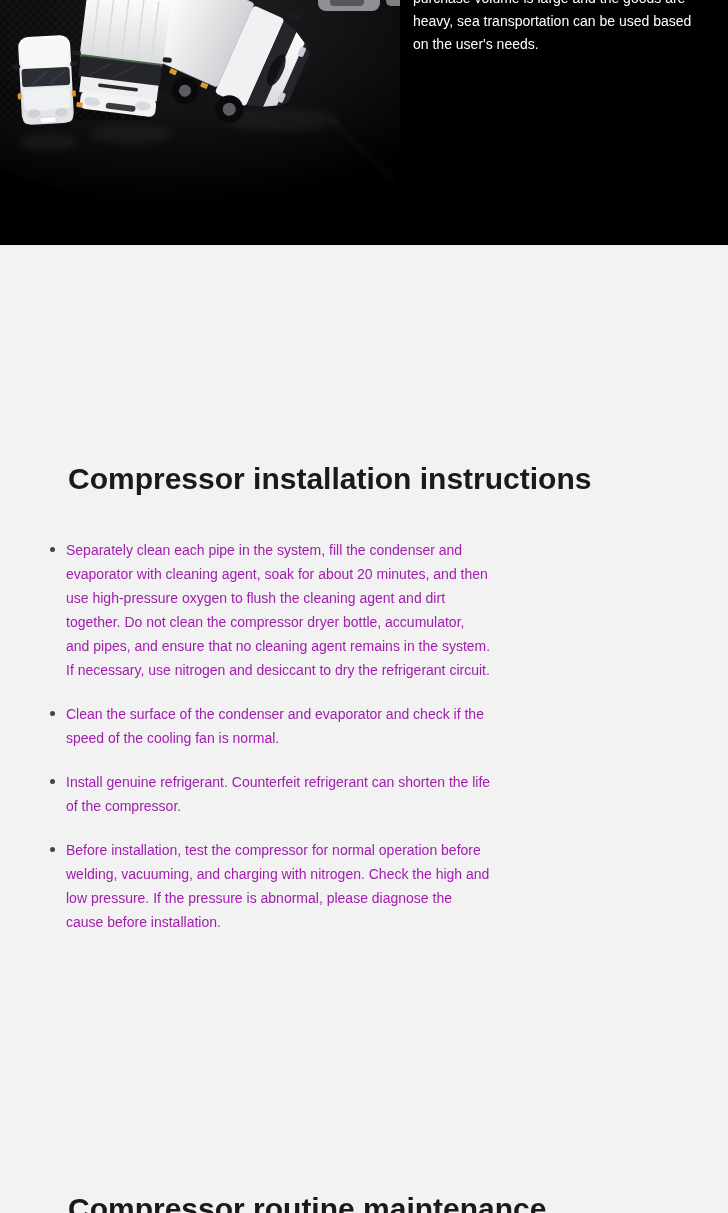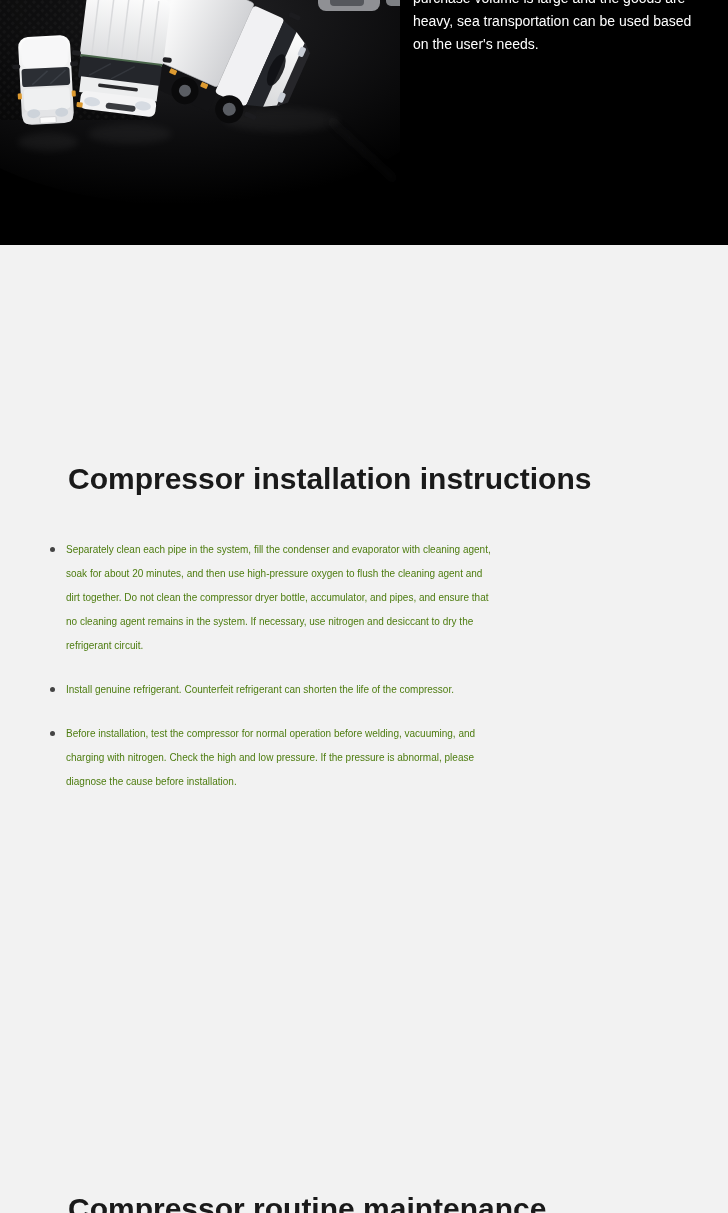--- a/index.html
+++ b/index.html
@@ -64,23 +64,23 @@
   .dot {
     flex: 0 0 auto;
     width: 5px; height: 5px;
     border-radius: 50%;
     background: #444444;
     margin: 9px 11px 0 4px;
   }
   .bullet-text {
     flex: 1 1 auto;
     max-width: 425px;
-    font-size: 10px;
+    font-size: 14px;
     line-height: 24px;
-    color: #4d7c0f;
+    color: #a21caf;
   }
 </style>
 </head>
 <body>
 
 <div class="page">
 
   <section class="hero">
 
     <div class="hero-art">
@@ -188,20 +188,24 @@
 
   <h1 class="section-title title-installation">Compressor installation instructions</h1>
 
   <ul class="bullet-list">
     <li class="bullet-item">
       <span class="dot"></span>
       <span class="bullet-text">Separately clean each pipe in the system, fill the condenser and evaporator with cleaning agent, soak for about 20 minutes, and then use high-pressure oxygen to flush the cleaning agent and dirt together. Do not clean the compressor dryer bottle, accumulator, and pipes, and ensure that no cleaning agent remains in the system. If necessary, use nitrogen and desiccant to dry the refrigerant circuit.</span>
     </li>
     <li class="bullet-item">
       <span class="dot"></span>
+      <span class="bullet-text">Clean the surface of the condenser and evaporator and check if the speed of the cooling fan is normal.</span>
+    </li>
+    <li class="bullet-item">
+      <span class="dot"></span>
       <span class="bullet-text">Install genuine refrigerant. Counterfeit refrigerant can shorten the life of the compressor.</span>
     </li>
     <li class="bullet-item">
       <span class="dot"></span>
       <span class="bullet-text">Before installation, test the compressor for normal operation before welding, vacuuming, and charging with nitrogen. Check the high and low pressure. If the pressure is abnormal, please diagnose the cause before installation.</span>
     </li>
   </ul>
 
   <h1 class="section-title title-maintenance">Compressor routine maintenance</h1>
 

